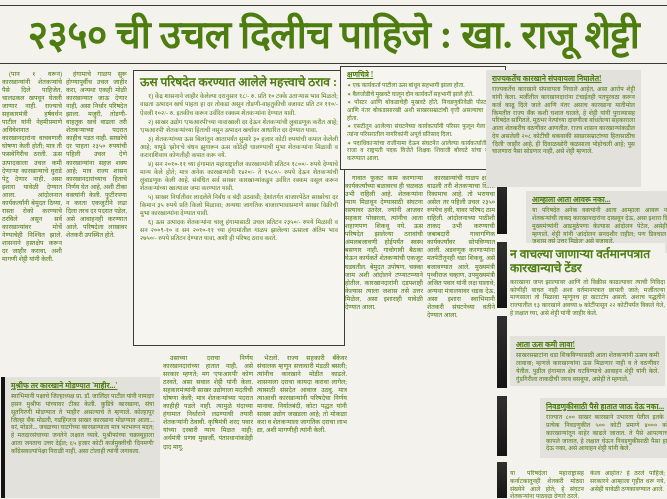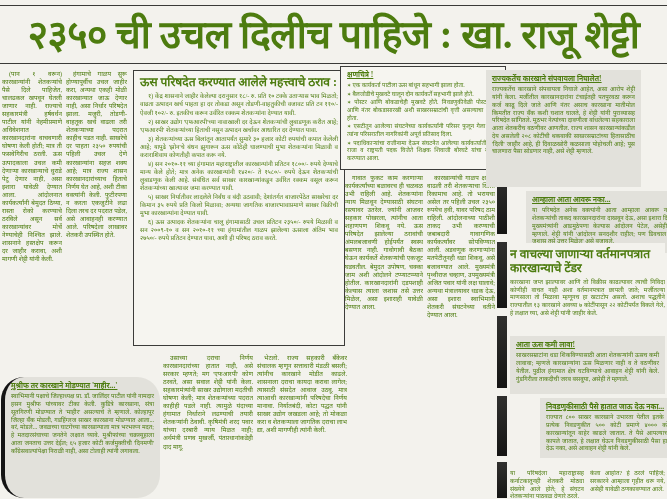--- a/index.html
+++ b/index.html
@@ -27,21 +27,21 @@
     position:absolute;box-sizing:border-box;background:#e2e1db;
     padding:4px 6px;overflow:hidden;
   }
   .box-title{font-weight:700;font-size:12px;margin:0 0 3px;line-height:1.2;}
   .box-title.small{font-size:7.6px;text-decoration:underline;}
   .box-body{font-size:6.1px;line-height:1.28;text-align:justify;margin:0;}
   .list-item{font-size:6.2px;line-height:1.3;text-align:justify;margin:0 0 1px;text-indent:8px;}
   .bullet-item{font-size:5.9px;line-height:1.3;text-align:justify;margin:0 0 1px;}
   .bullet-item:before{content:"\2736  ";font-size:5px;}
   .photo{position:absolute;left:497px;width:10px;background:linear-gradient(180deg,#30302e,#151514);}
-  .leftbar{border-left:4px solid #141414;border-radius:23px;}
+  .leftbar{border-left:4px solid #141414;}
 </style>
 </head>
 <body>
 
 <div id="page">
 
   <div class="rule" style="top:5px;"></div>
 
   <div id="headline">२३५० ची उचल दिलीच पाहिजे : खा. राजू शेट्टी</div>
 
@@ -98,21 +98,21 @@
     <p class="box-body">राज्यकर्तेच कारखाने संपवायला निघाले आहेत, असा आरोप शेट्टी यांनी केला. मर्जीतील कारखानदारांना टंचाईतही पतपुरवठा करून कर्ज काढू दिले जाते आणि नंतर असाच कारखाना मातीमोल किमतीत राज्य बँक कशी घशात घालते, हे शेट्टी यांनी पुराव्यासह परिषदेत सांगितले. मूठभर नेत्यांच्या दावणीला बांधलेल्या सहकाराला आता शेतकरीच वठणीवर आणतील. राज्य शासन कारखान्यांकडील देय असलेली २०८ कोटींची थकबाकी साखरसम्राटांच्या हितासाठीच 'दिली' जाहीर आहे, ही दिवाळखोरी कळसाला पोहोचली आहे; पूस चालणारा पैसा सोडणार नाही, असे शेट्टी म्हणाले.</p>
   </div>
   <div class="graybox" style="left:526px;top:191px;width:155px;height:62px;">
     <p class="box-title small">आम्हाला आता आवरू नका...</p>
     <p class="box-body">या परिषदेत अनेक वक्त्यांनी आता आम्हाला आवरू नका, शेतकऱ्यांची ताकद कारखानदारांना दाखवून देऊ, असा इशारा दिला. मुख्यमंत्र्यांनी आडमुठेपणा केल्यास आंदोलन पेटेल, असेही ते म्हणाले. शेट्टी यांनी 'आंदोलन सनदशीर राहील; पण डिवचाल तर जशास तसे उत्तर मिळेल' असे बजावले.</p>
   </div>
   <div class="graybox" style="left:510px;top:243px;width:155px;height:75px;background:#f3f2ed;padding-left:0;padding-right:0;">
     <p class="box-title">न वाचल्या जाणाऱ्या वर्तमानपत्रात कारखान्याचे टेंडर</p>
     <p class="box-body">कारखाना जप्त झाल्यावर आणि तो विक्रीस काढल्यावर त्याची निविदा कोणीही वाचत नाही अशा वर्तमानपत्रात छापली जाते; मर्जीतल्या माणसाला तो मिळावा म्हणूनच हा खटाटोप असतो. अशाच पद्धतीने राज्यातील १३ कारखाने अवघ्या ७ कोटींपासून २२ कोटींपर्यंत विकले गेले, हे लक्षात घ्या, असे शेट्टी यांनी जाहीर केले.</p>
   </div>
-  <div class="graybox" style="left:510px;top:336px;width:155px;height:58px;">
+  <div class="graybox" style="left:510px;top:336px;width:155px;height:50px;">
     <p class="box-title small">आता ऊस कमी लावा!</p>
     <p class="box-body">साखरसम्राटांना धडा शिकविण्यासाठी आता शेतकऱ्यांनी ऊसच कमी लावावा; म्हणजे कारखान्यांना ऊस मिळणार नाही व ते वठणीवर येतील. पुढील हंगामात क्षेत्र घटविण्याचे आवाहन शेट्टी यांनी केले. गुंडगिरीला ताकदीची जरब बसवूया, असेही ते म्हणाले.</p>
   </div>
   <div class="graybox" style="left:540px;top:398px;width:155px;height:60px;">
     <p class="box-title small">निवडणुकीसाठी पैसे हातात जाऊ देऊ नका...</p>
     <p class="box-body">राज्यात ८०० साखर कारखाने उभारता येतील इतके क्षेत्र आहे; प्रत्येक निवडणुकीत ५०० कोटी प्रमाणे ४००० कोटी रुपये कारखान्यांतून बाहेर काढले जातात. ते पैसे आपल्याच बिलांतून कापले जातात, हे लक्षात घेऊन निवडणुकीसाठी पैसा हातात जाऊ देऊ नका, असे आवाहन शेट्टी यांनी केले.</p>
   </div>
 
   <div class="col" style="left:510px;top:470px;width:74px;height:28px;font-size:6.1px;">
     <p style="text-indent:0;">या परिषदेला महाराष्ट्रासह कर्नाटकातूनही शेतकरी मोठ्या संख्येने आले होते; हे संघटन शेतकऱ्यांना पाठबळ देणारे ठरले.</p>

